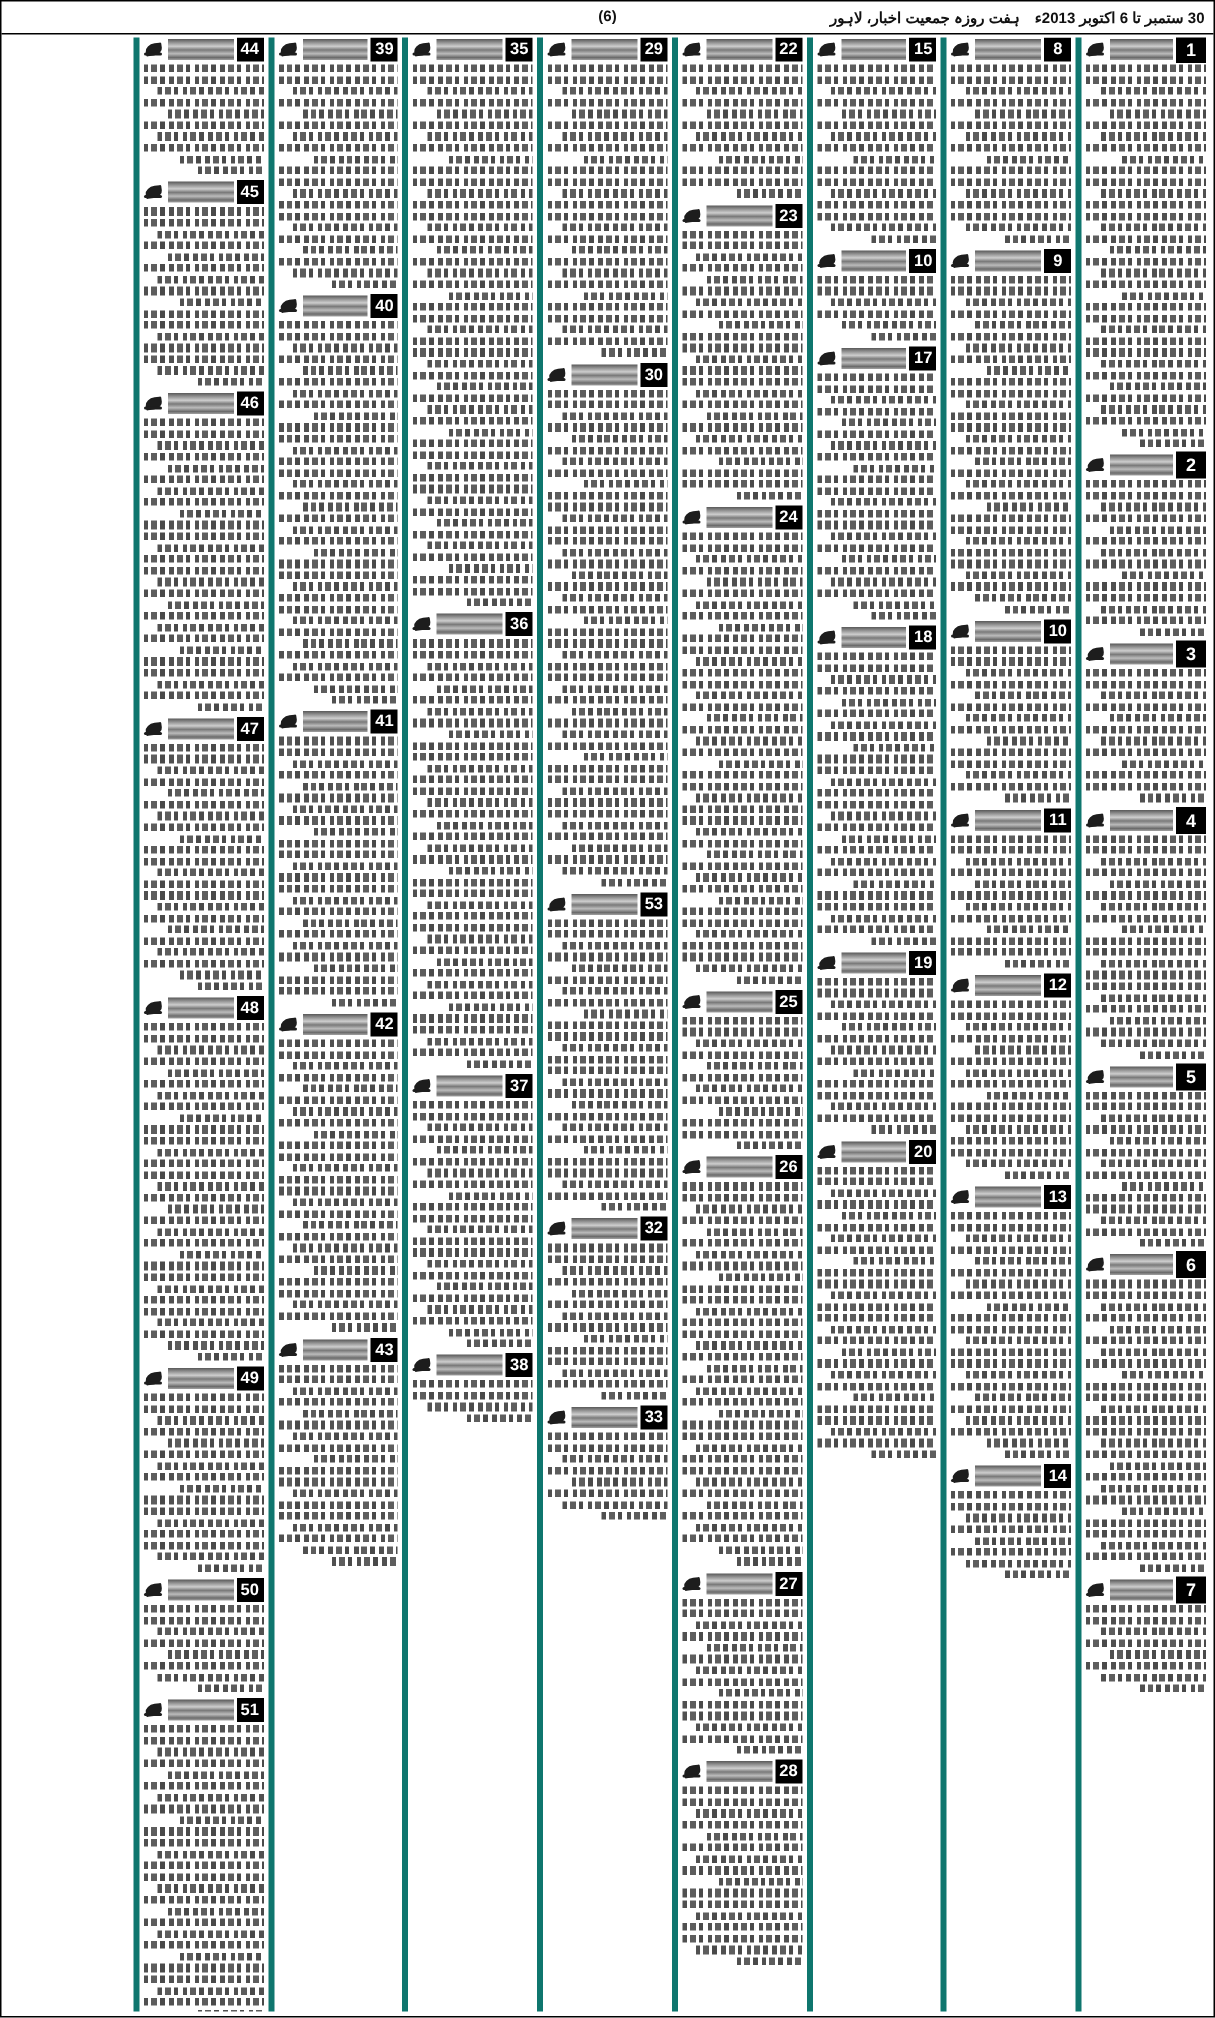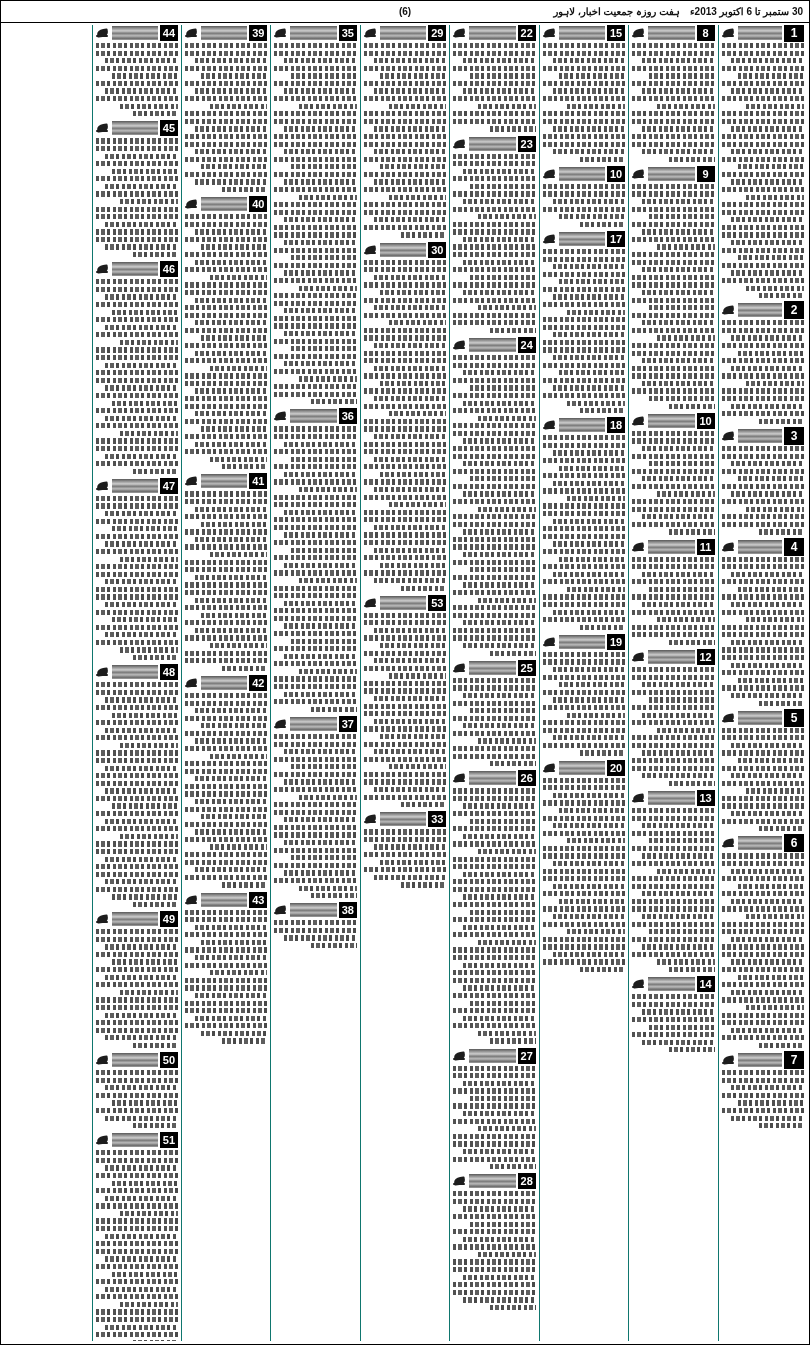--- a/index.html
+++ b/index.html
@@ -44,21 +44,21 @@
   
   .cols{
     display:flex;
     direction:rtl;
     height:1320px;
     box-sizing:border-box;
     padding:2px 2px 2px 2px;
   }
   .col{
     flex:1 1 0;
-    border-left:1px solid #0f766e;
+    border-left:4px solid #0f766e;
     padding:0 3px;
     box-sizing:border-box;
     overflow:hidden;
   }
   .col:last-child{border-left:none;}
   
   .art{margin-bottom:4px;}
   .headbar{
     position:relative;
     height:16px;
@@ -1014,20 +1014,43 @@
             <div class="ln w70"></div>
             <div class="ln w95"></div>
             <div class="ln w95"></div>
             <div class="ln w88"></div>
             <div class="ln w95"></div>
             <div class="ln w55 short"></div>
           </div>
         </div>
         <div class="art">
           <div class="headbar">
+            <div class="numbox">32</div>
+            <div class="headline"></div>
+            <div class="leaf"></div>
+          </div>
+          <div class="body">
+            <div class="ln w95"></div>
+            <div class="ln w95"></div>
+            <div class="ln w88"></div>
+            <div class="ln w95"></div>
+            <div class="ln w80"></div>
+            <div class="ln w95"></div>
+            <div class="ln w88"></div>
+            <div class="ln w95"></div>
+            <div class="ln w70"></div>
+            <div class="ln w95"></div>
+            <div class="ln w95"></div>
+            <div class="ln w88"></div>
+            <div class="ln w95"></div>
+            <div class="ln w55 short"></div>
+          </div>
+        </div>
+        <div class="art">
+          <div class="headbar">
             <div class="numbox">33</div>
             <div class="headline"></div>
             <div class="leaf"></div>
           </div>
           <div class="body">
             <div class="ln w95"></div>
             <div class="ln w95"></div>
             <div class="ln w88"></div>
             <div class="ln w95"></div>
             <div class="ln w80"></div>

